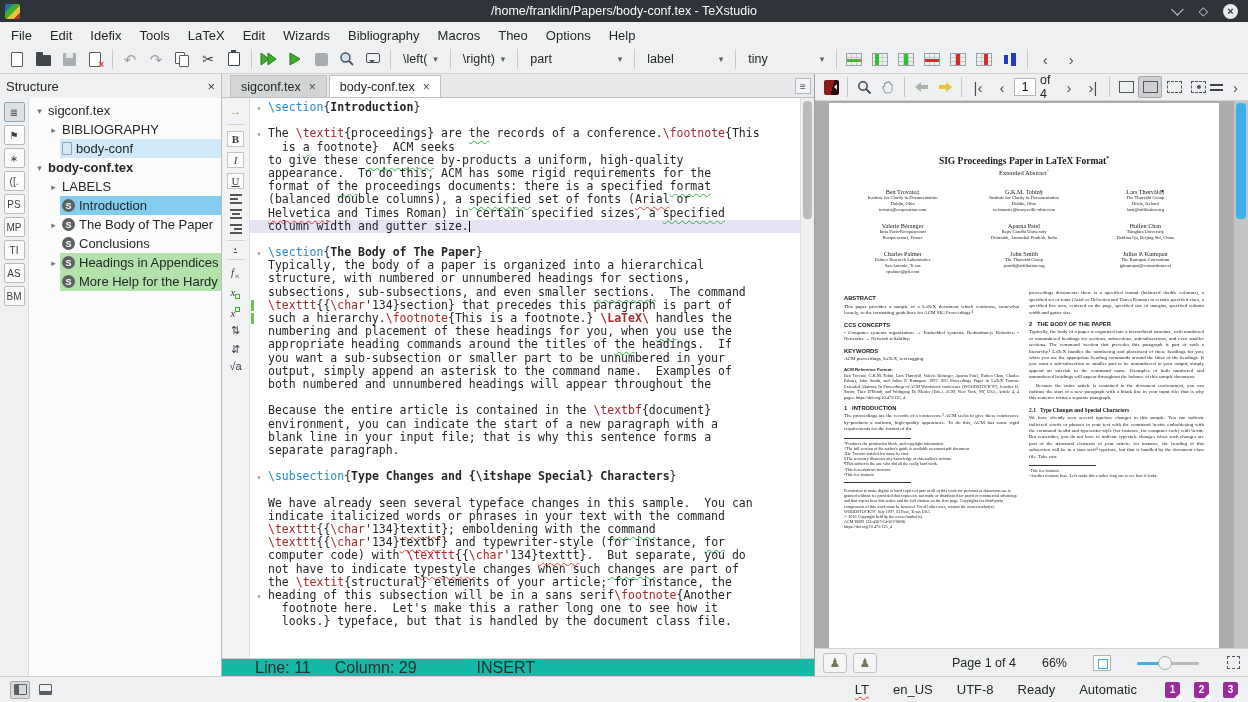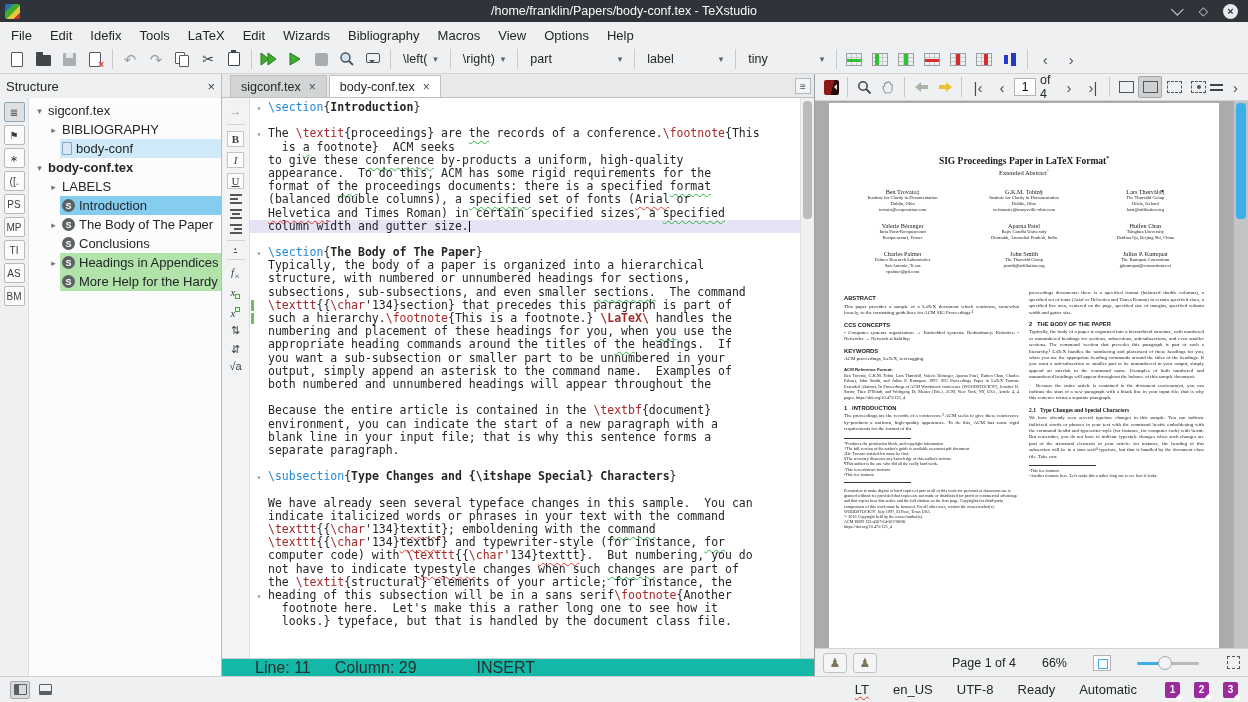--- a/index.html
+++ b/index.html
@@ -187,21 +187,21 @@
 <div class="menubar" id="menubar">
     <div class="menu-item">File</div>
     <div class="menu-item">Edit</div>
     <div class="menu-item">Idefix</div>
     <div class="menu-item">Tools</div>
     <div class="menu-item">LaTeX</div>
     <div class="menu-item">Edit</div>
     <div class="menu-item">Wizards</div>
     <div class="menu-item">Bibliography</div>
     <div class="menu-item">Macros</div>
-    <div class="menu-item">View</div>
+    <div class="menu-item">Theo</div>
     <div class="menu-item">Options</div>
     <div class="menu-item">Help</div>
   </div>
 
 <div class="toolbar">
   <div class="tbtn">
       <div class="pg"></div>
     </div>
   <div class="tbtn">
       <div class="folder"></div>
@@ -481,21 +481,21 @@
           <div class="cl"><span class="gut"></span><span class="ctext"><span>environment, you can indicate the start of a new paragraph with a</span></span></div>
           <div class="cl"><span class="gut"></span><span class="ctext"><span>blank line in your input file; that is why this sentence forms a</span></span></div>
           <div class="cl"><span class="gut"></span><span class="ctext"><span>separate paragraph.</span></span></div>
           <div class="cl"><span class="gut"></span><span class="ctext"></span></div>
           <div class="cl"><span class="gut"><span class="fold">▾</span></span><span class="ctext"><span class="sk">\subsection</span><span>{</span><span class="sb">Type Changes and {\itshape Special} Characters</span><span>}</span></span></div>
           <div class="cl"><span class="gut"></span><span class="ctext"></span></div>
           <div class="cl"><span class="gut"></span><span class="ctext"><span>We have already seen several typeface changes in this sample.  You can</span></span></div>
           <div class="cl"><span class="gut"></span><span class="ctext"><span>indicate italicized words or phrases in your text with the command</span></span></div>
           <div class="cl"><span class="gut"></span><span class="ctext"><span class="sc">\texttt</span><span>{{</span><span class="sc">\char</span><span>'134}</span><span class="sr">textit</span><span>}; emboldening with the </span><span class="sg">command</span></span></div>
           <div class="cl"><span class="gut"></span><span class="ctext"><span class="sc">\texttt</span><span>{{</span><span class="sc">\char</span><span>'134}</span><span class="sr">textbf</span><span>} and typewriter-style (for instance, </span><span class="sg">for</span></span></div>
-          <div class="cl"><span class="gut"></span><span class="ctext"><span>computer code) with </span><span class="sc">\texttt</span><span>{{</span><span class="sc">\char</span><span>'134}</span><span class="sr">texttt</span><span>}.  But numbering, you do</span></span></div>
+          <div class="cl"><span class="gut"></span><span class="ctext"><span>computer code) with </span><span class="sc">\texttt</span><span>{{</span><span class="sc">\char</span><span>'134}</span><span class="sr">texttt</span><span>}.  But separate, you do</span></span></div>
           <div class="cl"><span class="gut"></span><span class="ctext"><span>not have to indicate </span><span class="sr">typestyle</span><span> changes when such </span><span class="sg">changes</span><span> are part of</span></span></div>
           <div class="cl"><span class="gut"></span><span class="ctext"><span>the </span><span class="sc">\textit</span><span>{structural} elements of your article; for instance, the</span></span></div>
           <div class="cl"><span class="gut"><span class="fold">▾</span></span><span class="ctext"><span>heading of this subsection will be in a sans serif</span><span class="sc">\footnote</span><span>{Another</span></span></div>
           <div class="cl"><span class="gut"></span><span class="ctext"><span>  footnote here.  Let's make this a rather long one to see how it</span></span></div>
           <div class="cl"><span class="gut"></span><span class="ctext"><span>  looks.} typeface, but that is handled by the document class file.</span></span></div>
         </div>
       <div class="edscroll">
           <div class="edthumb"></div>
         </div>
     </div>

